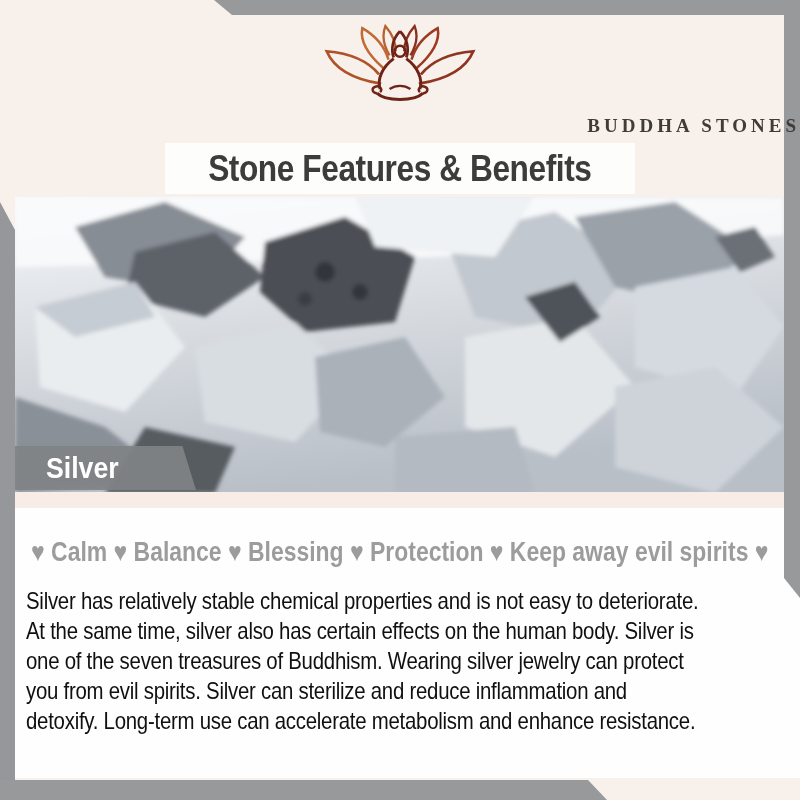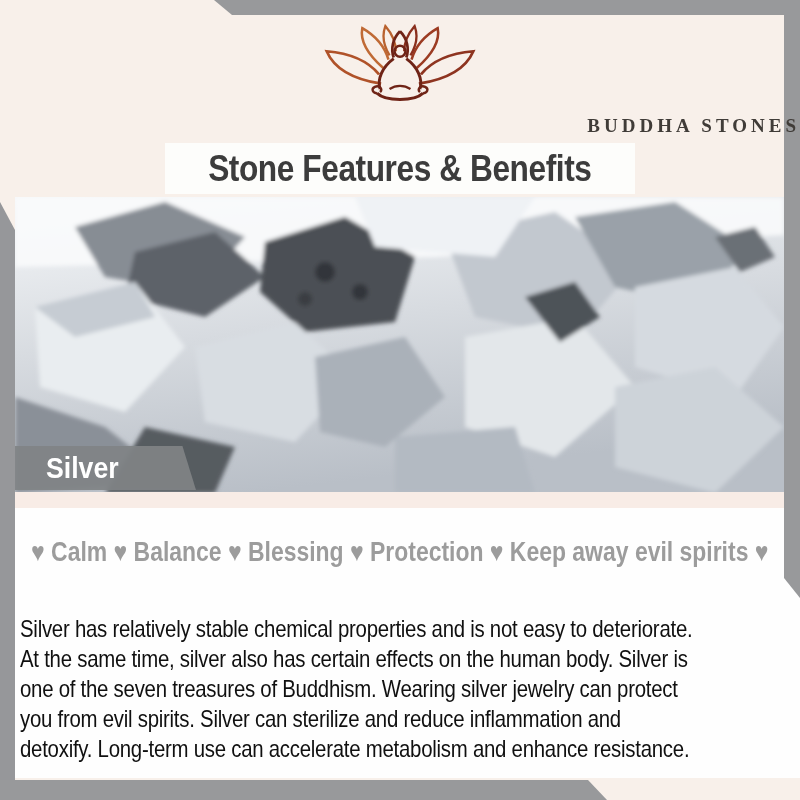--- a/index.html
+++ b/index.html
@@ -44,21 +44,21 @@
   
   .benefits{
     position:absolute;left:0;top:524px;width:800px;height:44px;
     display:flex;align-items:flex-end;justify-content:center;
   }
   .benefits .txt{
     display:inline-block;white-space:nowrap;transform:scaleX(.85);transform-origin:center;
     font-size:27px;font-weight:bold;color:#9c9c9c;letter-spacing:0;
   }
   
-  .description{position:absolute;left:20px;top:586px;width:760px;margin-top:28px;}
+  .description{position:absolute;left:26px;top:586px;width:760px;}
   .description .line{
     display:block;white-space:nowrap;transform:scaleX(.85);transform-origin:left center;
     font-size:24px;line-height:30px;color:#101010;letter-spacing:-.3px;
   }
 </style>
 </head>
 <body>
 
 <div class="canvas">
 

